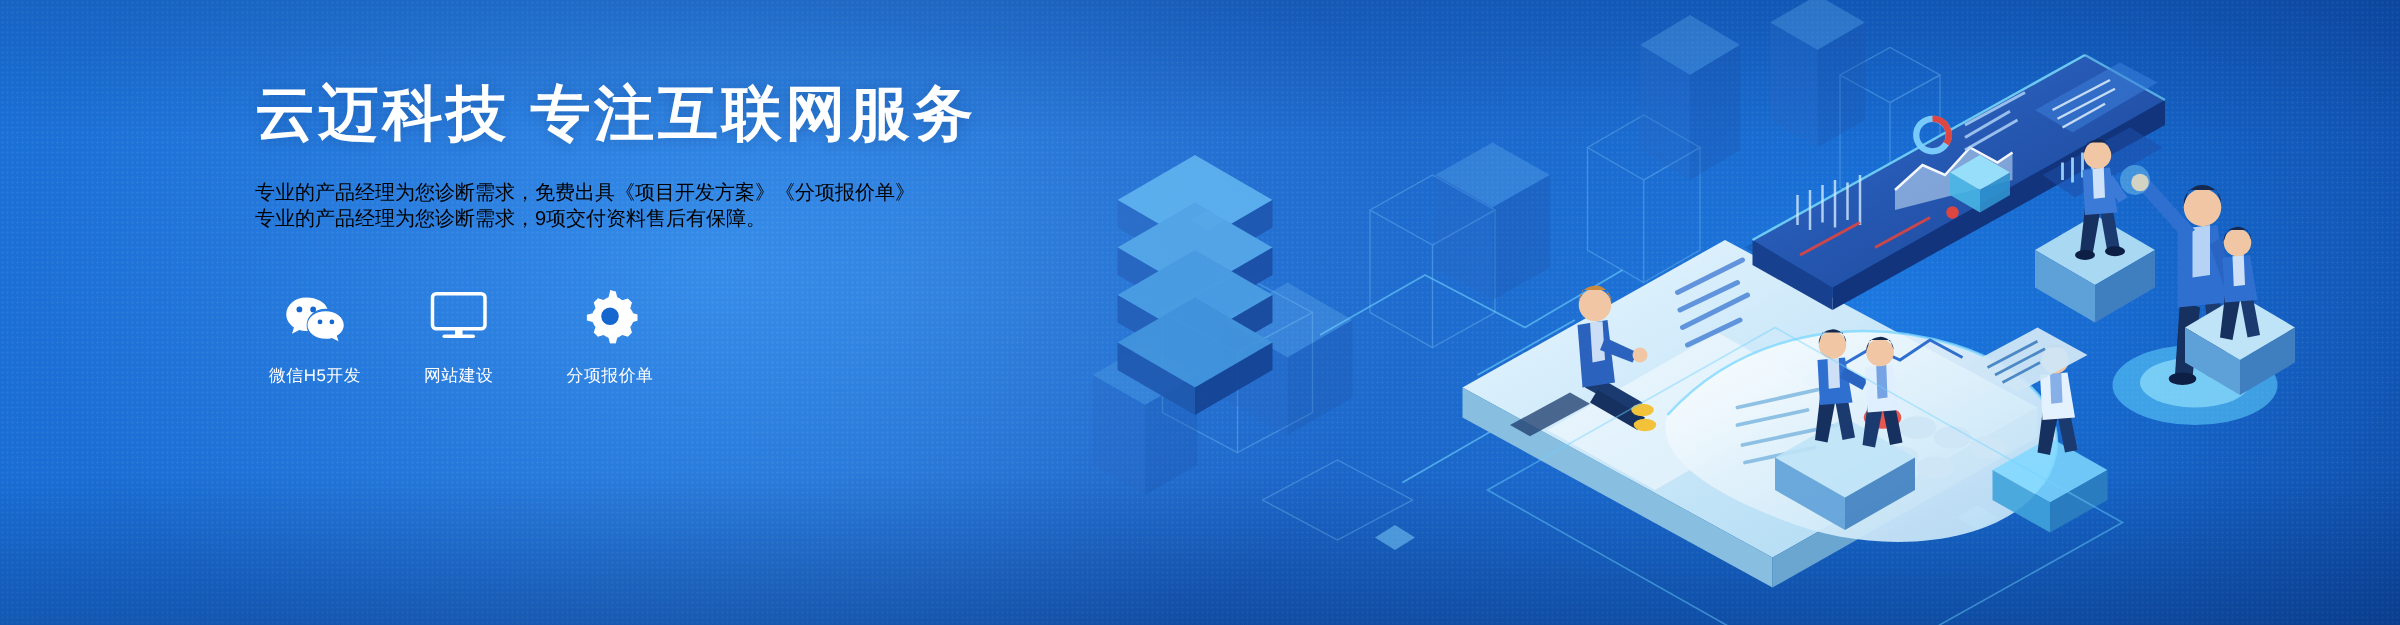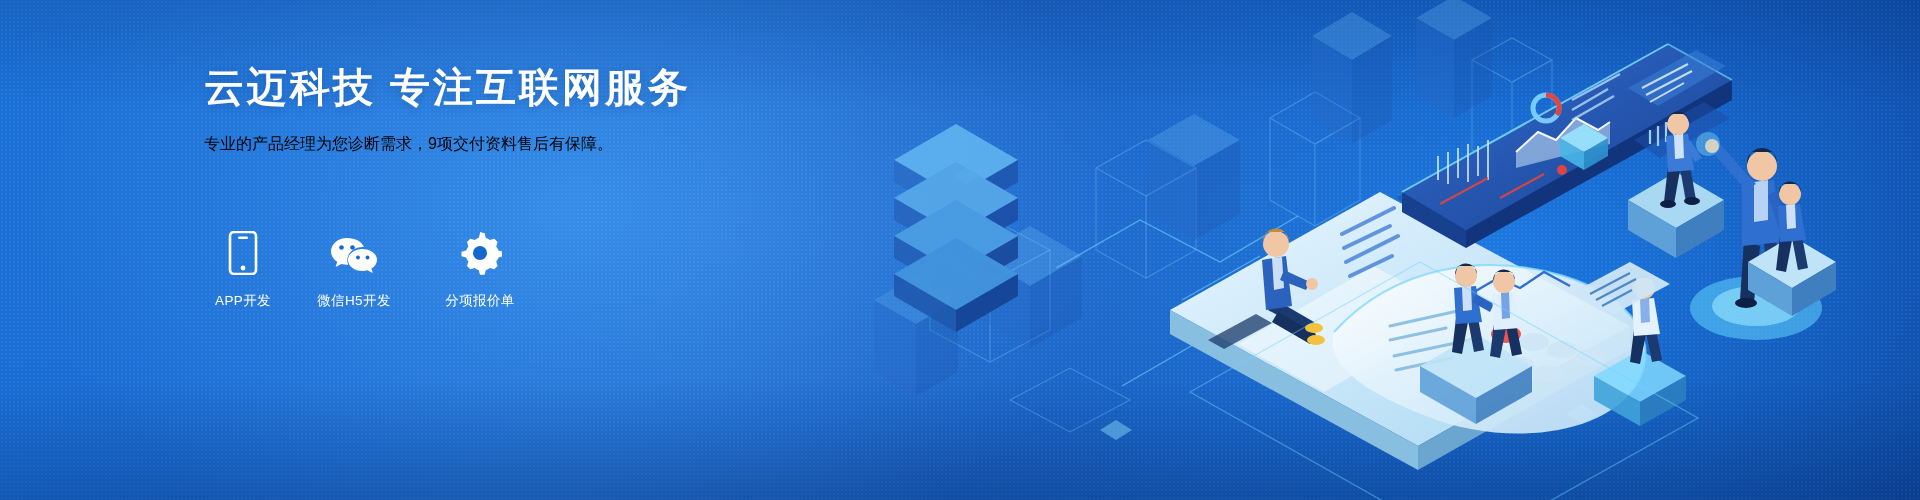--- a/index.html
+++ b/index.html
@@ -29,21 +29,21 @@
   }
   .tex-dark{
     position:absolute;inset:0;
     background:linear-gradient(180deg, rgba(4,40,100,.18) 0%, rgba(4,40,100,0) 22%, rgba(4,40,100,0) 76%, rgba(4,36,92,.28) 100%);
     pointer-events:none;
   }
 
   
   .copy{position:absolute;left:204px;top:62px;width:760px;}
   .headline{
-    font-size:40px;font-weight:bold;color:#ffffff;letter-spacing:3px;
+    font-size:48px;font-weight:bold;color:#ffffff;letter-spacing:3px;
     line-height:1.25;margin:0 0 22px 0;white-space:nowrap;
     text-shadow:0 2px 10px rgba(0,30,80,.22);
   }
   .sub{
     font-size:20.5px;color:#eaf2ff;line-height:1.72;margin:0;
     letter-spacing:.6px;font-weight:400;
     text-shadow:0 1px 5px rgba(0,30,80,.20);
   }
 
   
@@ -407,52 +407,53 @@
       <g fill="none" stroke="#6fd2ff" stroke-width="1.3" opacity=".45">
         <path d="M330 392 L560 262 L838 418 L606 548 Z"></path>
       </g>
     </svg>
   </div>
 
   <div class="copy">
     <h1 class="headline">云迈科技 专注互联网服务</h1>
     <p class="sub">
       </p>
+      <div>专业的产品经理为您诊断需求，免费出具《项目开发方案》《分项报价单》</div>
       <div>专业的产品经理为您诊断需求，9项交付资料售后有保障。</div>
     <p></p>
   </div>
 
   <div class="icons">
 
-    <div class="icon-item iw-1">
-      <div class="icon-box">
-        <svg width="30" height="44" viewBox="0 0 30 44">
-          <rect x="2" y="1" width="26" height="42" rx="4" fill="none" stroke="#ffffff" stroke-width="2.6"></rect>
-          <rect x="10" y="5.5" width="10" height="2.6" rx="1.3" fill="#ffffff"></rect>
-          <circle cx="15" cy="37" r="2.4" fill="#ffffff"></circle>
-        </svg>
-      </div>
-      <div class="icon-label">APP开发</div>
-    </div>
 
 
     <div class="icon-item iw-3">
       <div class="icon-box">
         <svg width="50" height="44" viewBox="0 0 50 44">
           <path d="M18 7 C9 7 2 13 2 20.5 C2 24.7 4.4 28.4 8.2 30.8 L6.6 36 L12.4 33 C14.2 33.5 16 33.8 18 33.8 C18.4 33.8 18.8 33.8 19.2 33.7 C18.6 32.3 18.3 30.8 18.3 29.2 C18.3 21.9 25.1 16 33.4 16 C33.9 16 34.4 16 34.9 16.1 C33.4 10.9 26.4 7 18 7 Z" fill="#ffffff"></path>
           <circle cx="12.5" cy="16.5" r="2.3" fill="#1566cf"></circle>
           <circle cx="23.5" cy="16.5" r="2.3" fill="#1566cf"></circle>
           <path d="M48 29 C48 22.9 41.5 18 33.5 18 C25.5 18 19 22.9 19 29 C19 35.1 25.5 40 33.5 40 C35.3 40 37 39.8 38.5 39.3 L43.8 42 L42.4 37.6 C45.8 35.6 48 32.6 48 29 Z" fill="#ffffff"></path>
           <circle cx="29" cy="26.5" r="1.9" fill="#1566cf"></circle>
           <circle cx="38.5" cy="26.5" r="1.9" fill="#1566cf"></circle>
         </svg>
       </div>
       <div class="icon-label">微信H5开发</div>
     </div>
 
+    <div class="icon-item iw-4">
+      <div class="icon-box">
+        <svg width="46" height="40" viewBox="0 0 46 40">
+          <rect x="2" y="2" width="42" height="28" rx="3" fill="none" stroke="#ffffff" stroke-width="2.8"></rect>
+          <rect x="20" y="30" width="6" height="5" fill="#ffffff"></rect>
+          <rect x="10" y="34.6" width="26" height="2.8" rx="1.4" fill="#ffffff"></rect>
+        </svg>
+      </div>
+      <div class="icon-label">网站建设</div>
+    </div>
 
     <div class="icon-item iw-5">
       <div class="icon-box">
         <svg width="44" height="44" viewBox="0 0 44 44">
           <path d="M22 1 l4.6 1.2 l1.2 4.6 a16 16 0 0 1 4 2.3 l4.5 -1.4 l3.3 3.3 l-1.4 4.5 a16 16 0 0 1 2.3 4 l4.6 1.2 v4.6 l-4.6 1.2 a16 16 0 0 1 -2.3 4 l1.4 4.5 l-3.3 3.3 l-4.5 -1.4 a16 16 0 0 1 -4 2.3 l-1.2 4.6 h-4.6 l-1.2 -4.6 a16 16 0 0 1 -4 -2.3 l-4.5 1.4 l-3.3 -3.3 l1.4 -4.5 a16 16 0 0 1 -2.3 -4 l-4.6 -1.2 v-4.6 l4.6 -1.2 a16 16 0 0 1 2.3 -4 l-1.4 -4.5 l3.3 -3.3 l4.5 1.4 a16 16 0 0 1 4 -2.3 l1.2 -4.6 Z" fill="#ffffff"></path>
           <circle cx="22" cy="22" r="7" fill="#1566cf"></circle>
         </svg>
       </div>
       <div class="icon-label">分项报价单</div>
     </div>

